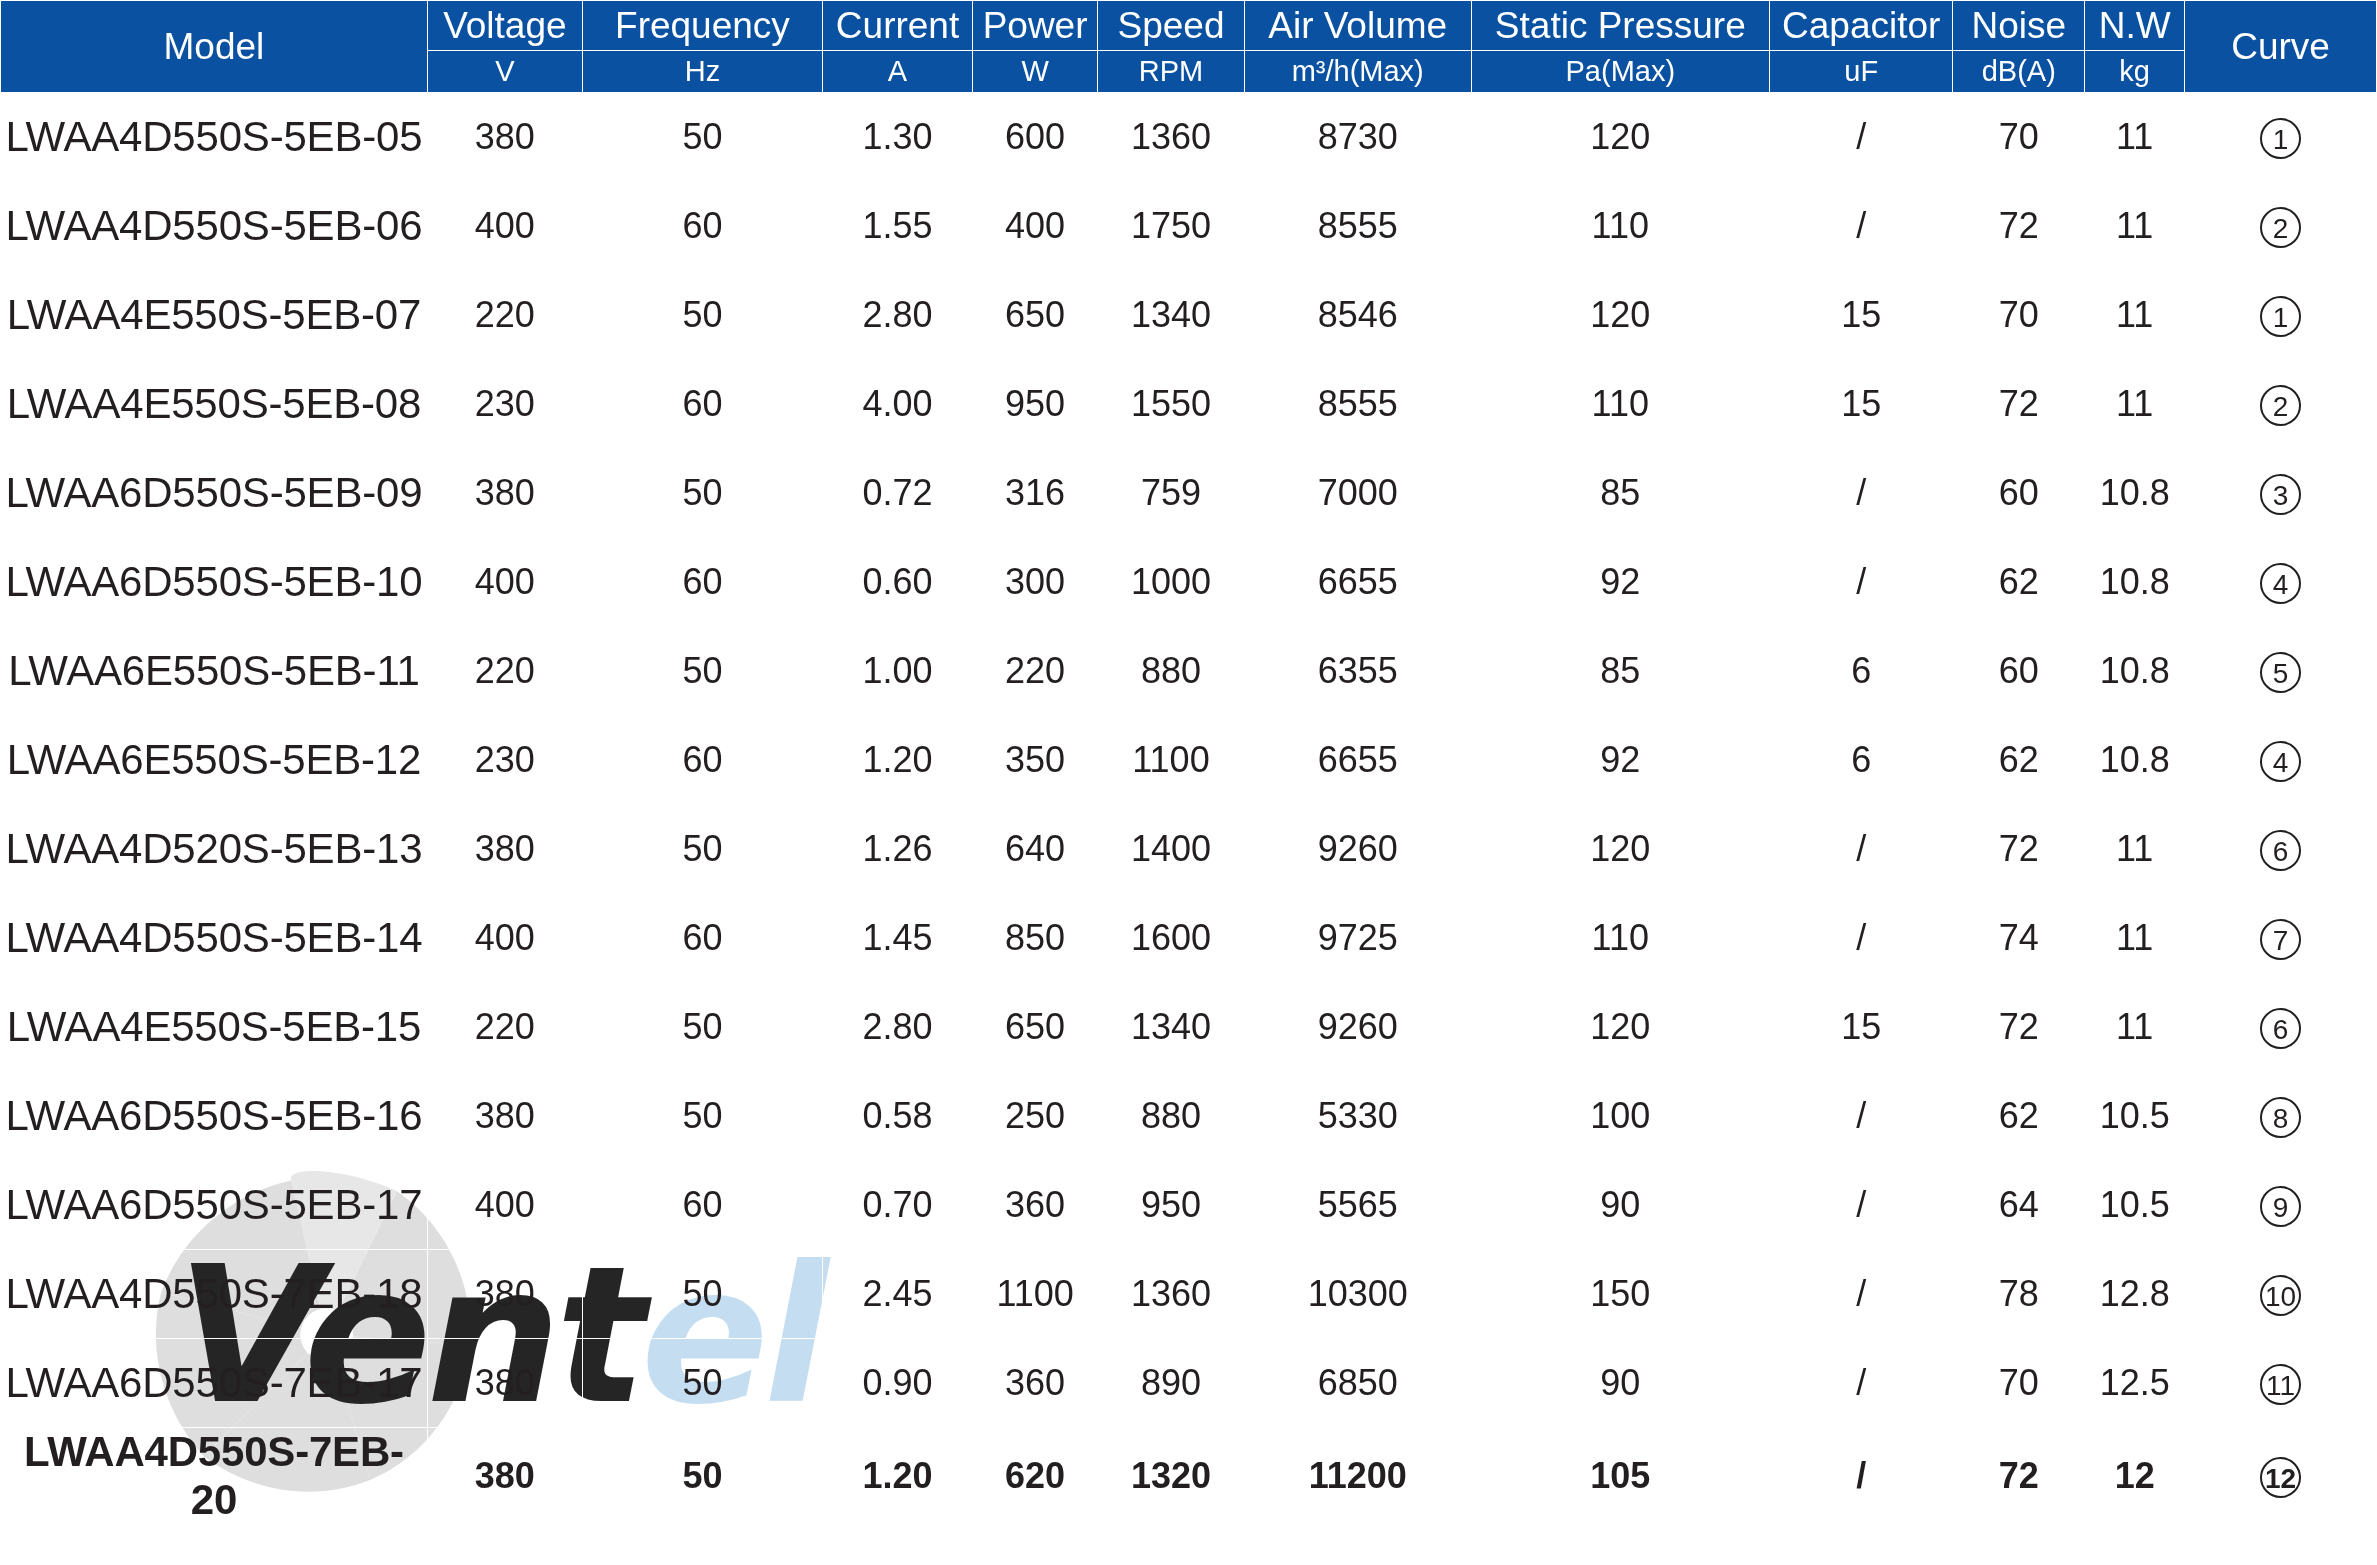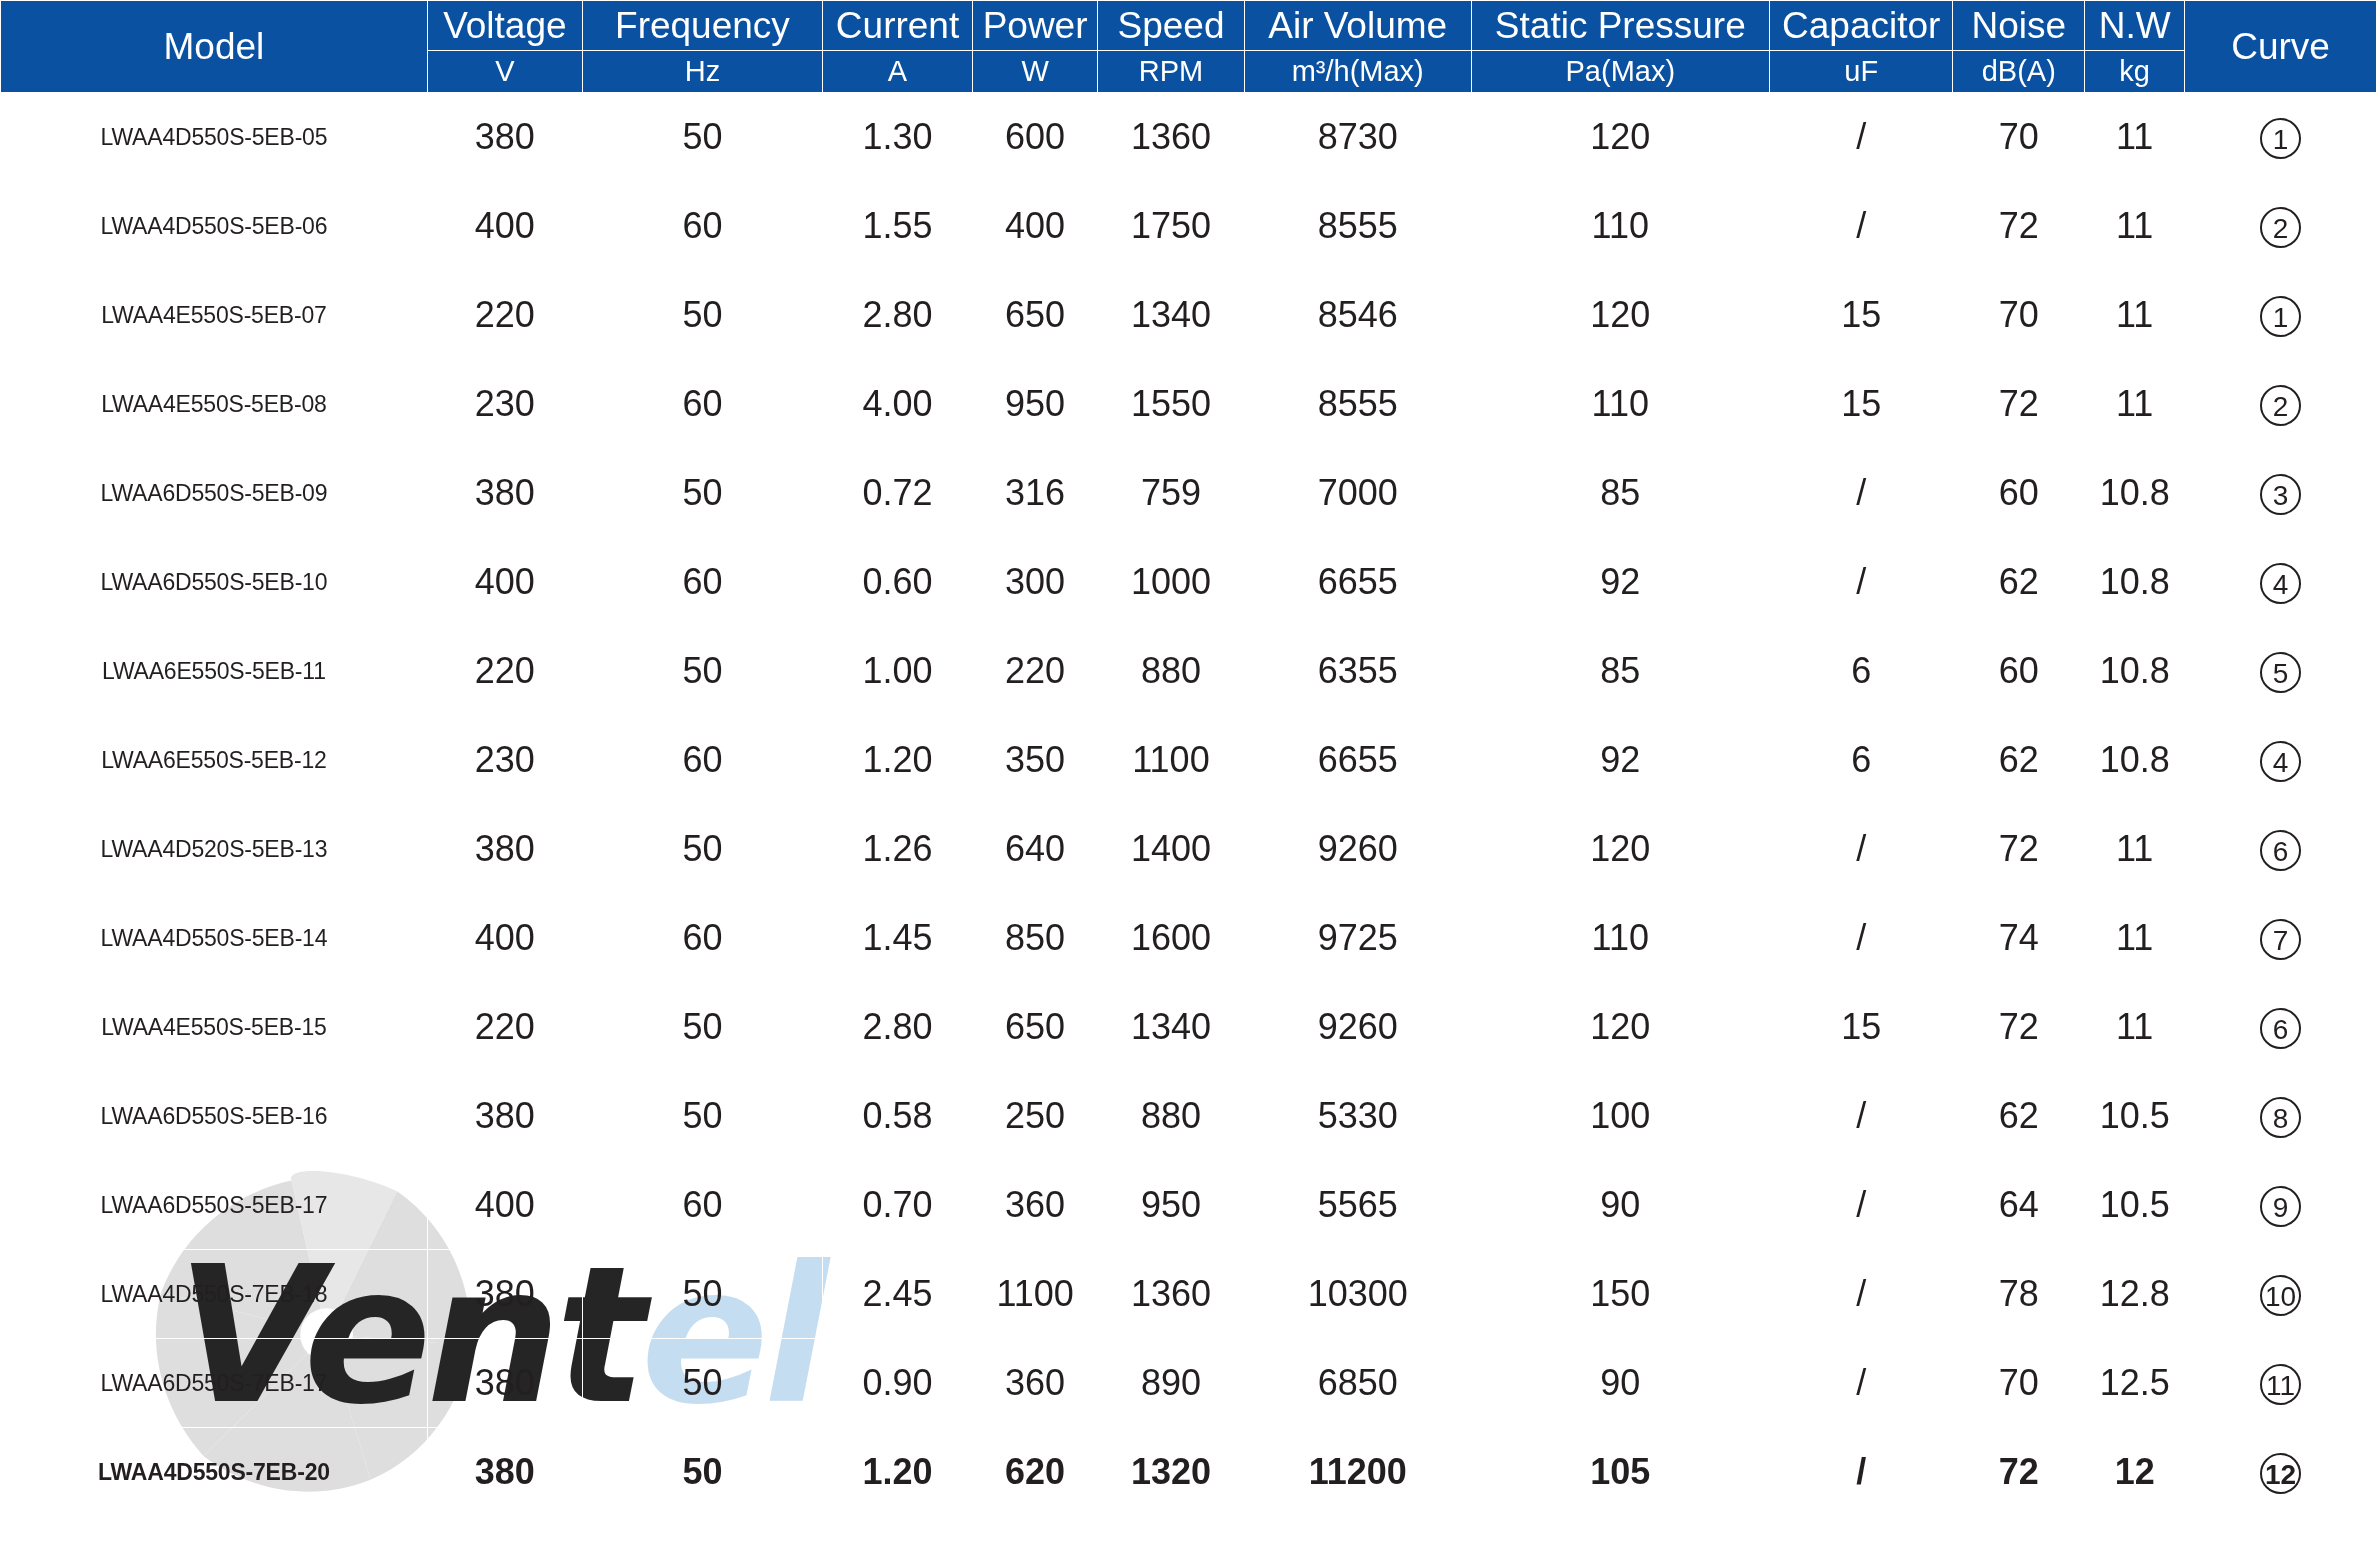--- a/index.html
+++ b/index.html
@@ -84,21 +84,21 @@
     border: 0.9px solid #9d9d9d;
     border-left: none;
     border-right: none;
     height: 88px;
     font-size: 36px;
     color: #231f20;
     background: transparent;
   }
   tbody td.vline { border-left: 0.9px solid #9d9d9d; }
   tbody td.model-cell {
-    font-size: 23px;
+    font-size: 42px;
     letter-spacing: -0.2px;
   }
   tbody tr:last-child td { border-bottom: none; font-weight: bold; }
   tbody td.curve-cell { border-right: none; }
 
   .circled {
     display: inline-block;
     min-width: 41px;
     height: 41px;
     line-height: 39px;

